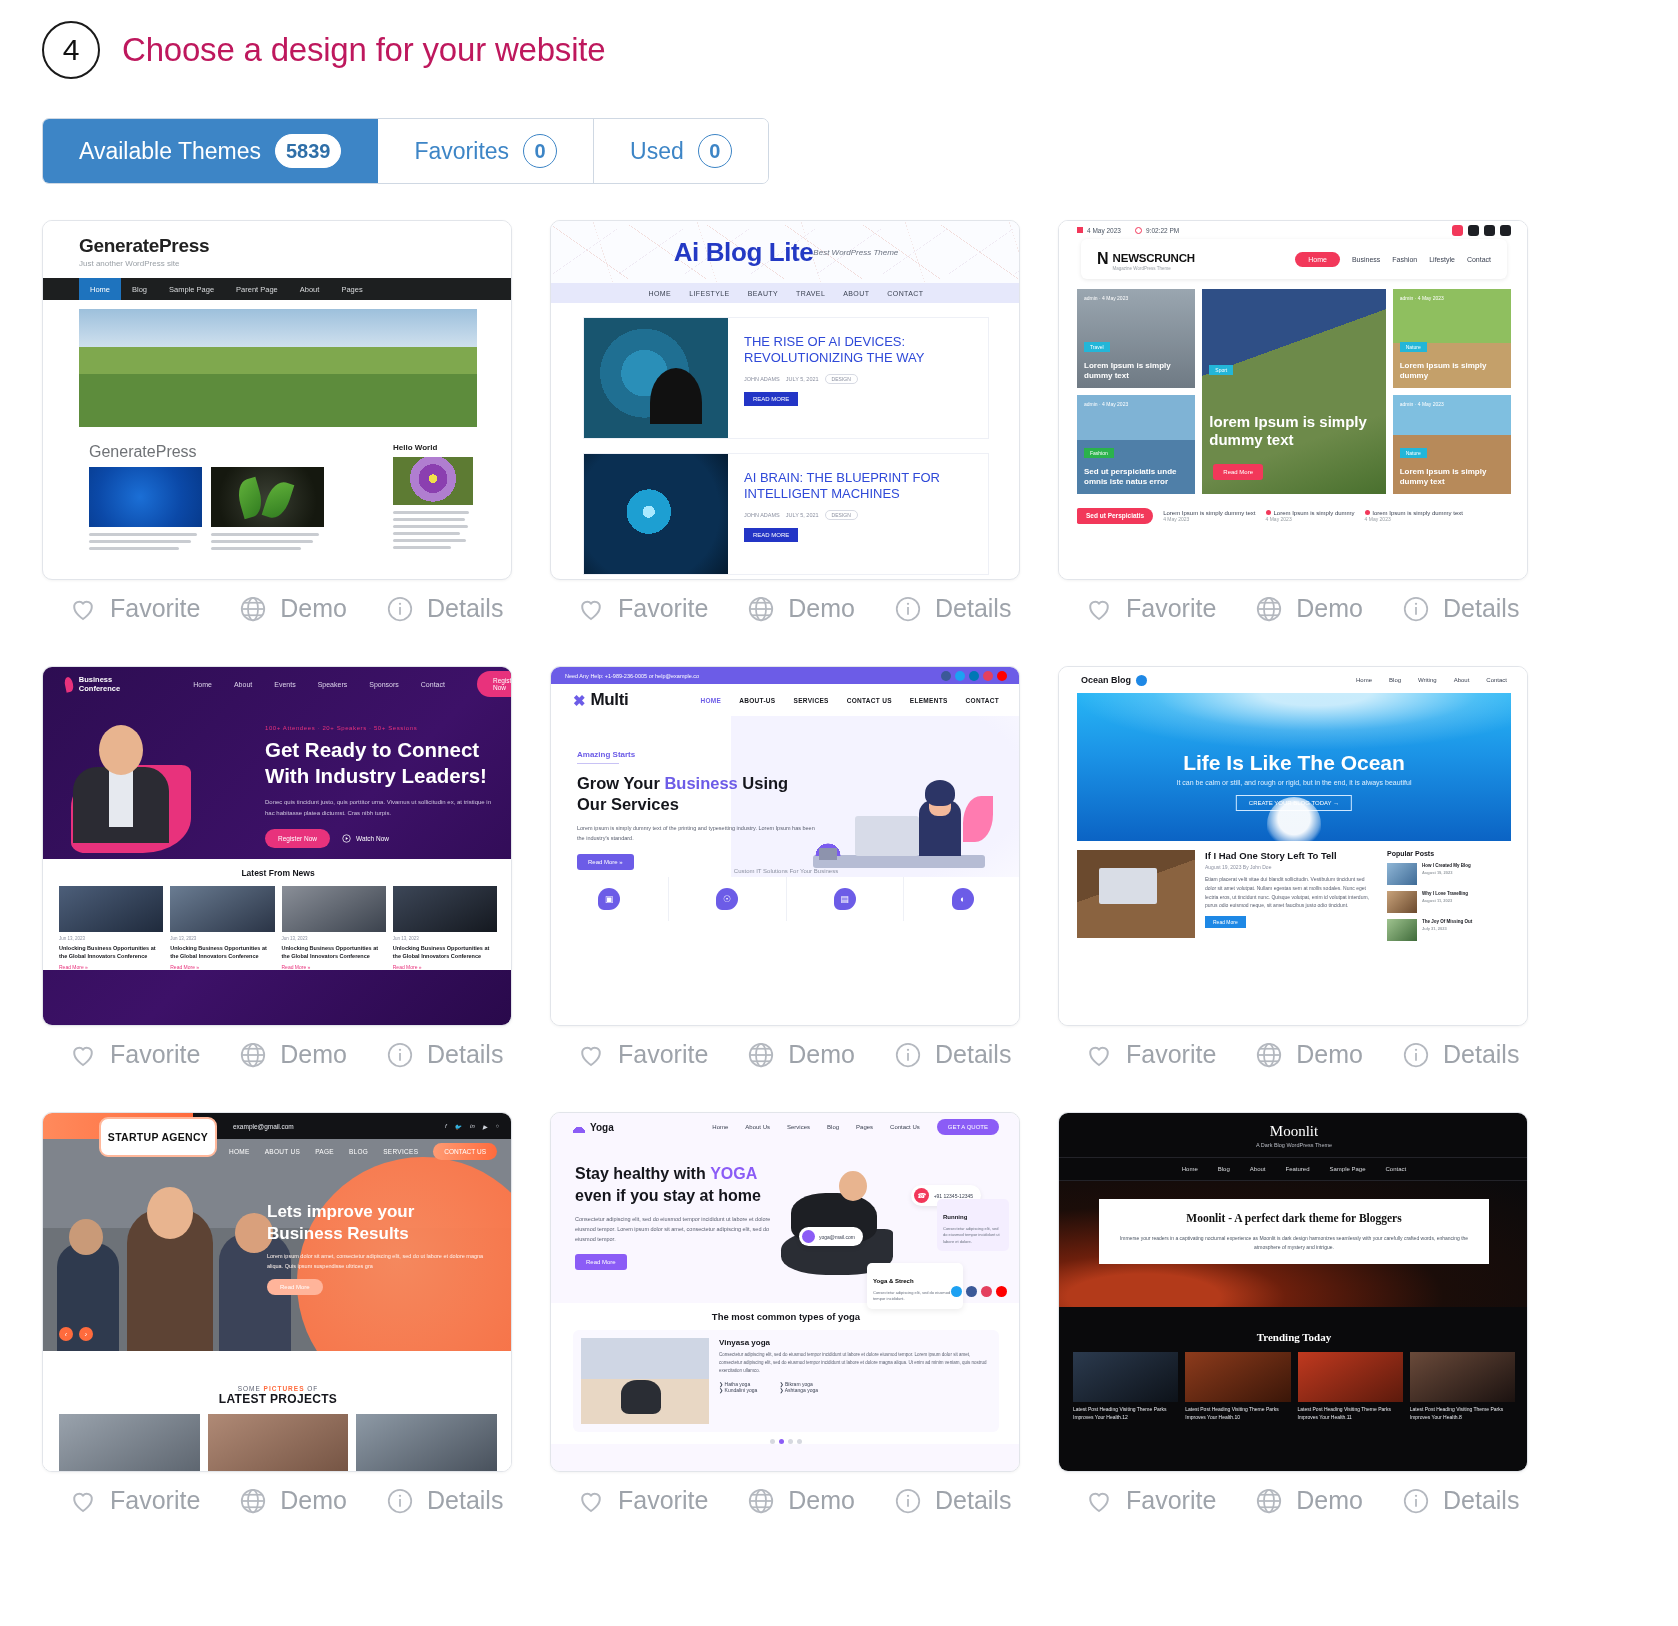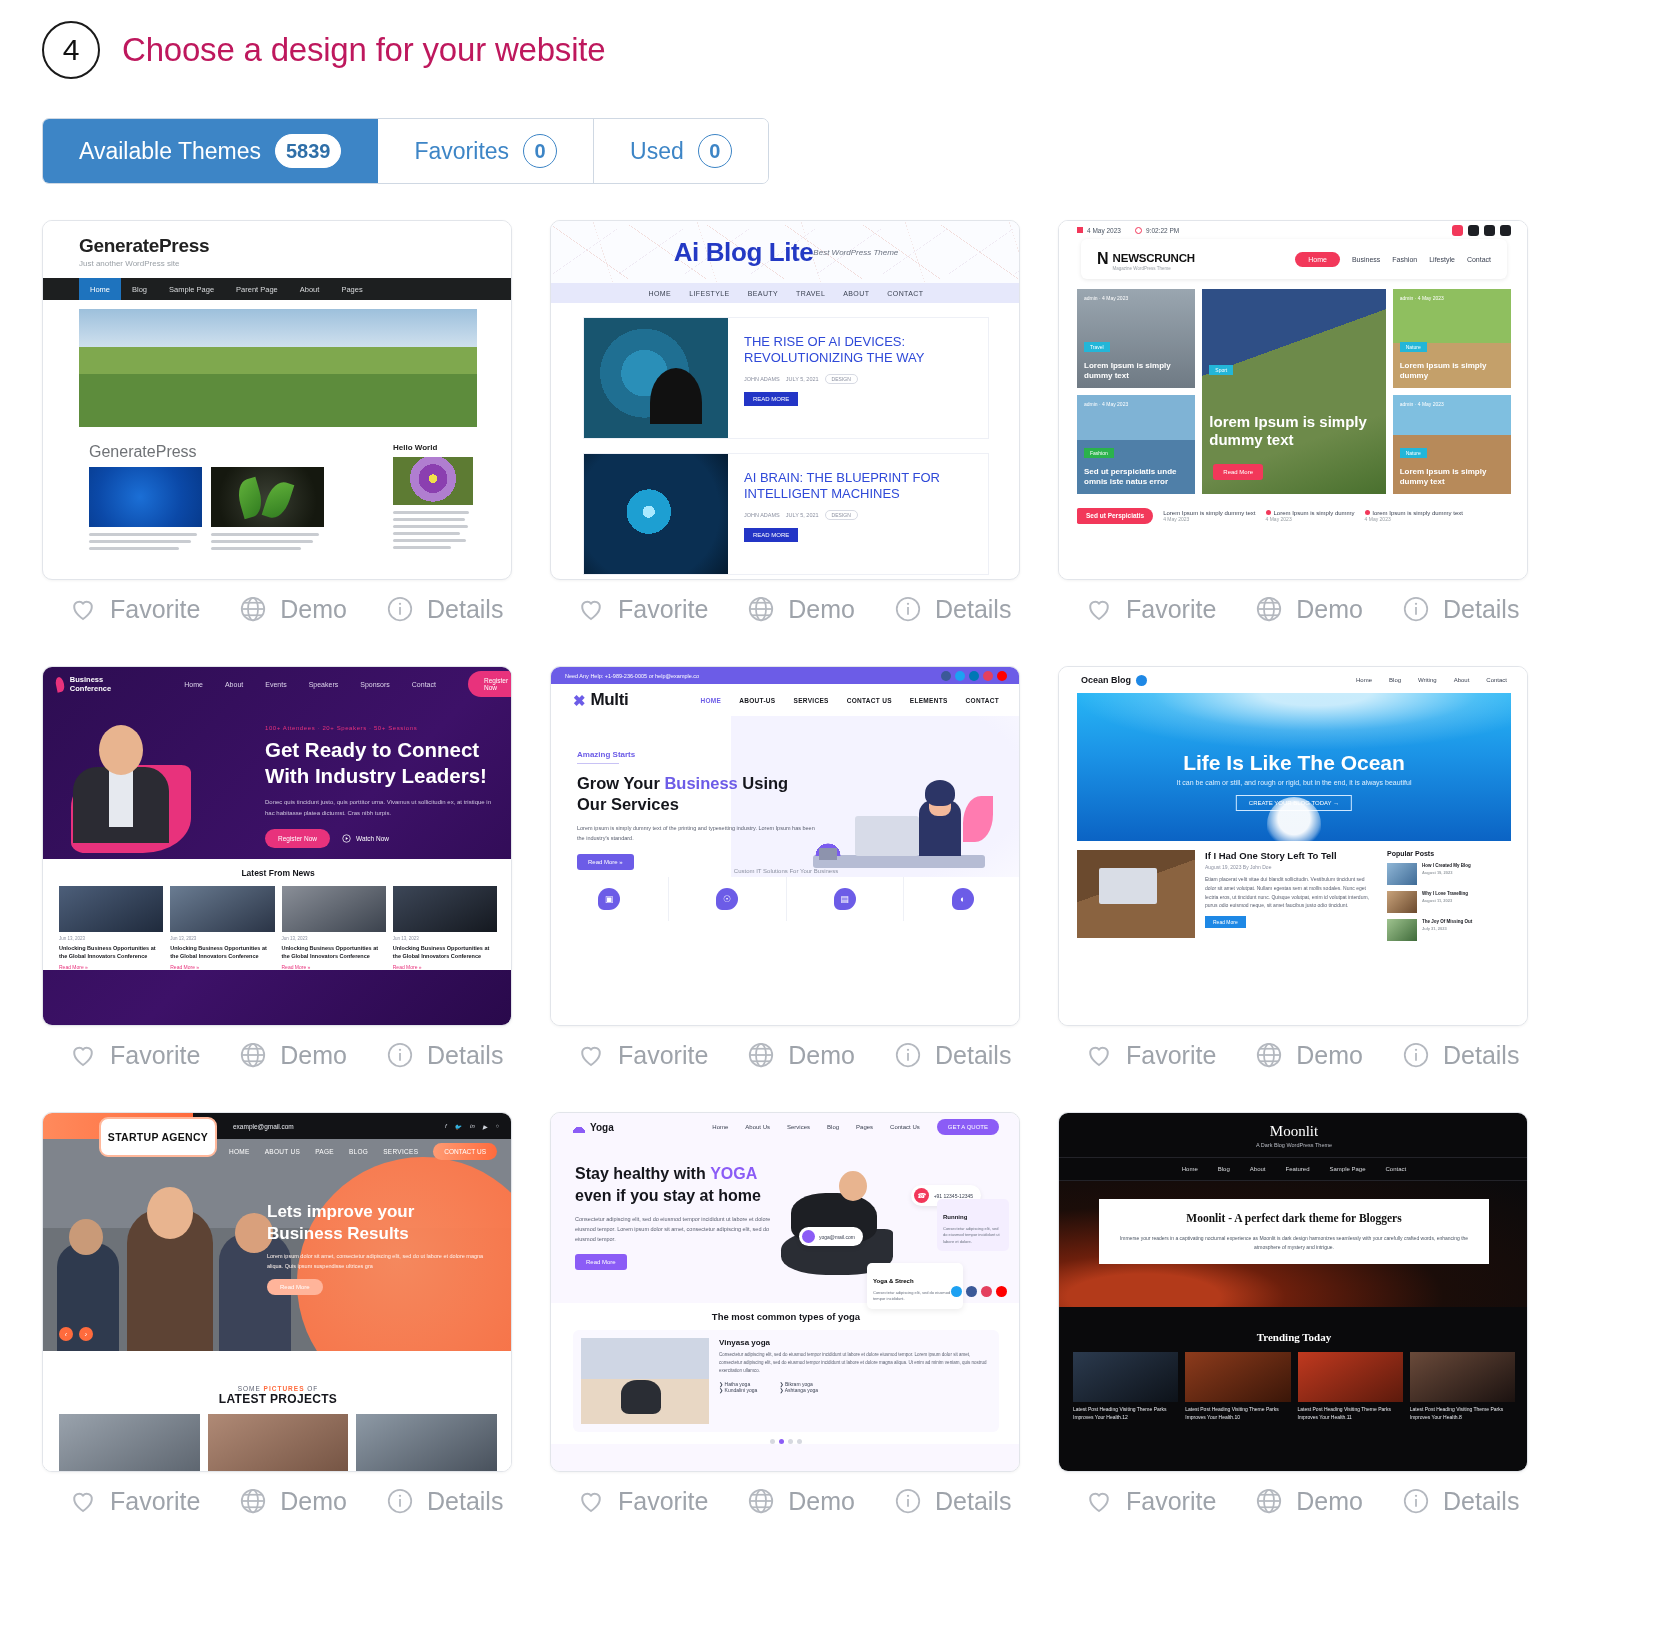--- a/index.html
+++ b/index.html
@@ -58,21 +58,21 @@
   }
   .card { width: 470px; }
   .thumb {
     width: 470px; height: 360px; border: 1px solid #e2e5ea; border-radius: 10px;
     overflow: hidden; background: #fff; position: relative;
     box-shadow: 0 1px 3px rgba(0,0,0,.05);
   }
   .thumb-inner { width: 470px; height: 360px; position: relative; overflow: hidden; }
 
   .actions { display: flex; align-items: center; padding: 14px 26px 0 26px; gap: 0; }
-  .action { display: flex; align-items: center; gap: 12px; color: #9ea3aa; cursor: pointer; }
+  .action { display: flex; align-items: flex-start; gap: 12px; color: #9ea3aa; cursor: pointer; }
   .action + .action { margin-left: 38px; }
   .action-label { font-size: 25px; color: #9ea3aa; }
   svg { display: block; }
 
   
   .gp-head { padding: 14px 0 10px 36px; background:#fff; }
   .gp-title { font-size: 19px; font-weight: bold; color:#222; letter-spacing:-.3px; }
   .gp-tag { font-size: 8px; color:#9aa0a6; margin-top:2px; }
   .gp-nav { background:#1d1f20; height:22px; display:flex; align-items:center; padding-left:36px; gap:0; }
   .gp-nav .it { font-size:7.5px; color:#d8dadc; padding:0 11px; height:22px; display:flex; align-items:center; }
@@ -150,21 +150,21 @@
   .nc-big .tag { bottom:auto; top:76px; background:#23b6d8; }
   .nc-big .btn { position:absolute; left:11px; bottom:14px; background:#f2385a; color:#fff; font-size:6px; padding:5px 10px; border-radius:3px; }
   .nc-ticker { margin: 9px 18px 0 18px; background:#fff; display:flex; align-items:center; gap:10px; padding:5px 0; }
   .nc-ticker .lab { background:#f2385a; color:#fff; font-size:6.5px; font-weight:bold; padding:4px 9px; border-radius: 3px 14px 14px 3px; line-height:1.2; }
   .nc-ticker .it { font-size:6px; color:#3b4252; }
   .nc-ticker .it .dt { font-size:5px; color:#9aa0a6; display:block; }
   .nc-dot { width:5px; height:5px; border-radius:50%; background:#f2385a; display:inline-block; margin-right:3px; }
 
   
   .bc { position:absolute; inset:0; background: linear-gradient(135deg,#2d0d52 0%, #3d1168 55%, #29094b 100%); }
-  .bc-nav { height:34px; display:flex; align-items:center; padding: 0 13px; gap:32px; }
+  .bc-nav { height:34px; display:flex; align-items:center; padding: 0 22px; gap:32px; }
   .bc-logo { display:flex; align-items:center; gap:6px; }
   .bc-mark { width:13px; height:15px; background:#e8327c; border-radius: 50% 50% 50% 0; transform: rotate(-12deg); }
   .bc-lt { font-size:7.5px; font-weight:bold; color:#fff; line-height:1.2; }
   .bc-links { display:flex; gap:22px; margin-left:36px; }
   .bc-links .it { font-size:7px; color:#ded6ec; }
   .bc-reg { margin-left:auto; background:#e8327c; color:#fff; font-size:6.5px; padding:6px 16px; border-radius:13px; }
   .bc-hero { display:flex; padding: 8px 22px 0 22px; height:152px; }
   .bc-photo { width:186px; position:relative; }
   .bc-blob { position:absolute; left:6px; bottom:0; width:120px; height:88px; background:#e8327c;
              border-radius: 48% 8% 40% 12%; }

